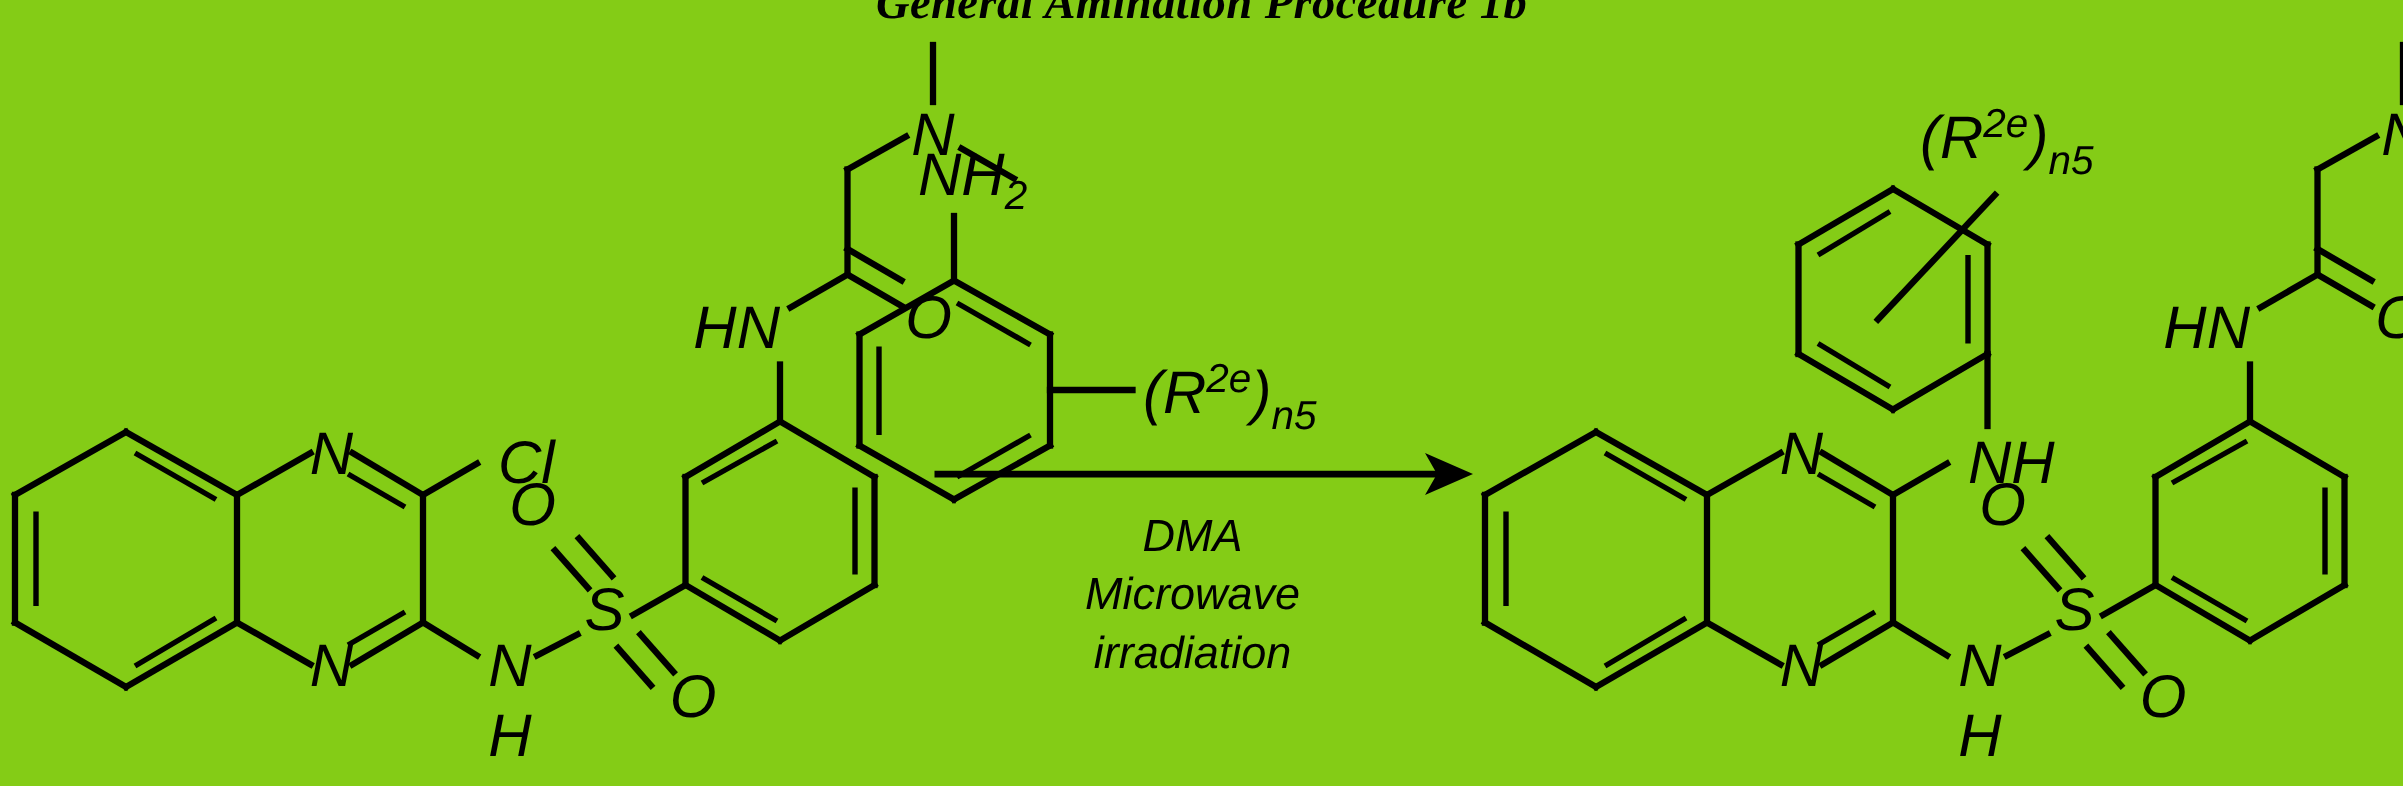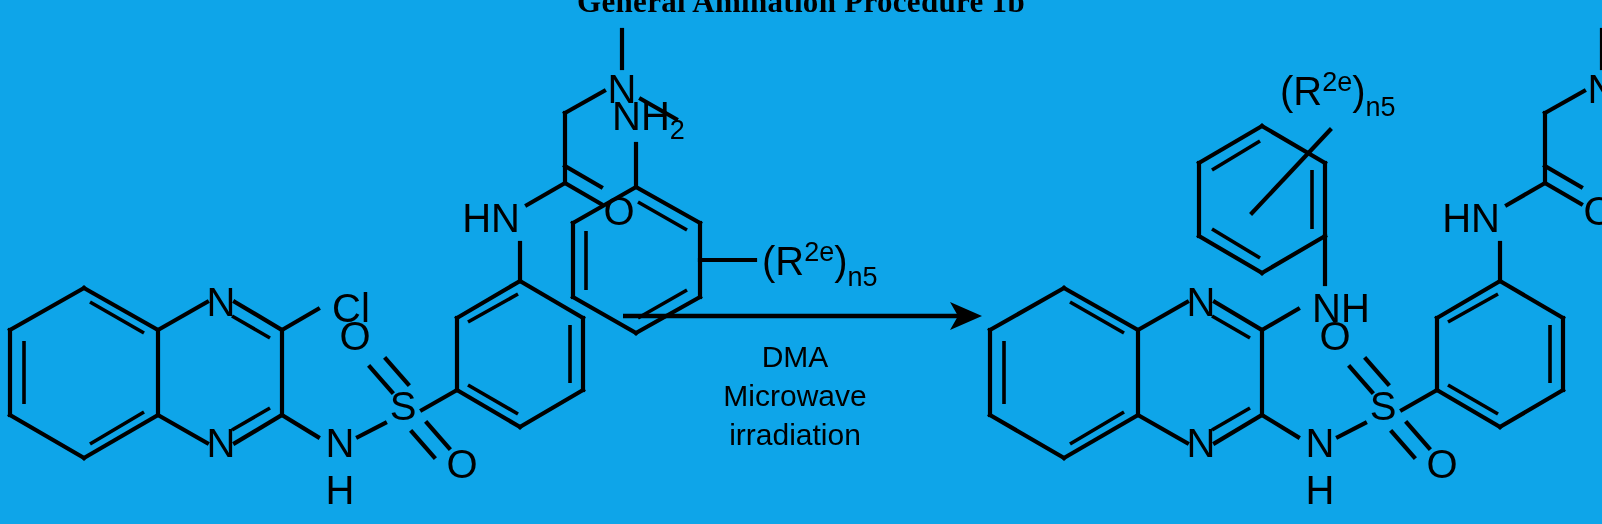--- a/index.html
+++ b/index.html
@@ -12,21 +12,22 @@
     font-family: "Liberation Serif", serif;
     width: 1602px;
     height: 524px;
     overflow: hidden;
     position: relative;
   }
   #scheme-root {
     position: relative;
     width: 1602px;
     height: 524px;
-    background: #0ea5e9;
+    background: #84cc16;
+    font-style: italic;
   }
   #scheme-title {
     position: absolute;
     left: 0;
     top: -16px;
     width: 1602px;
     text-align: center;
     font-family: "Liberation Serif", serif;
     font-weight: bold;
     font-size: 31px;

